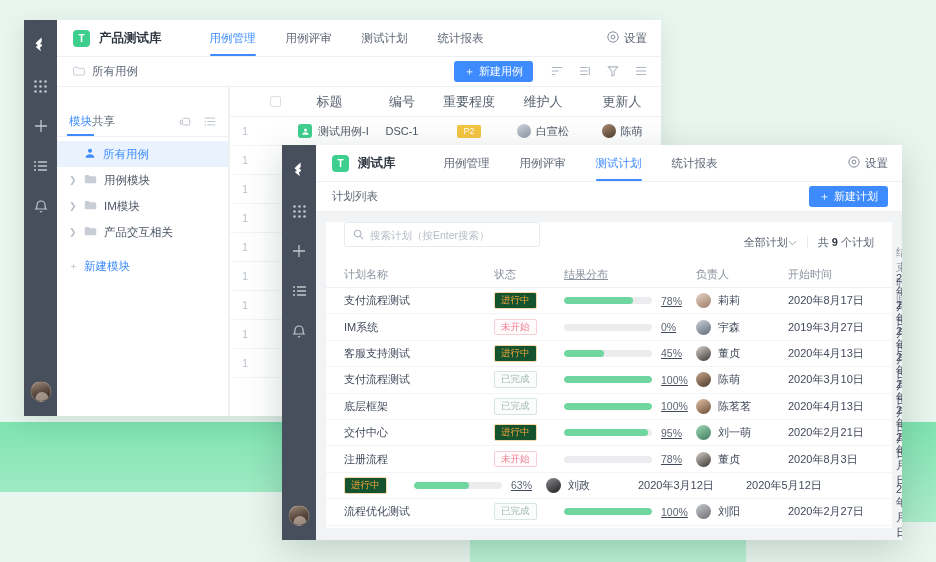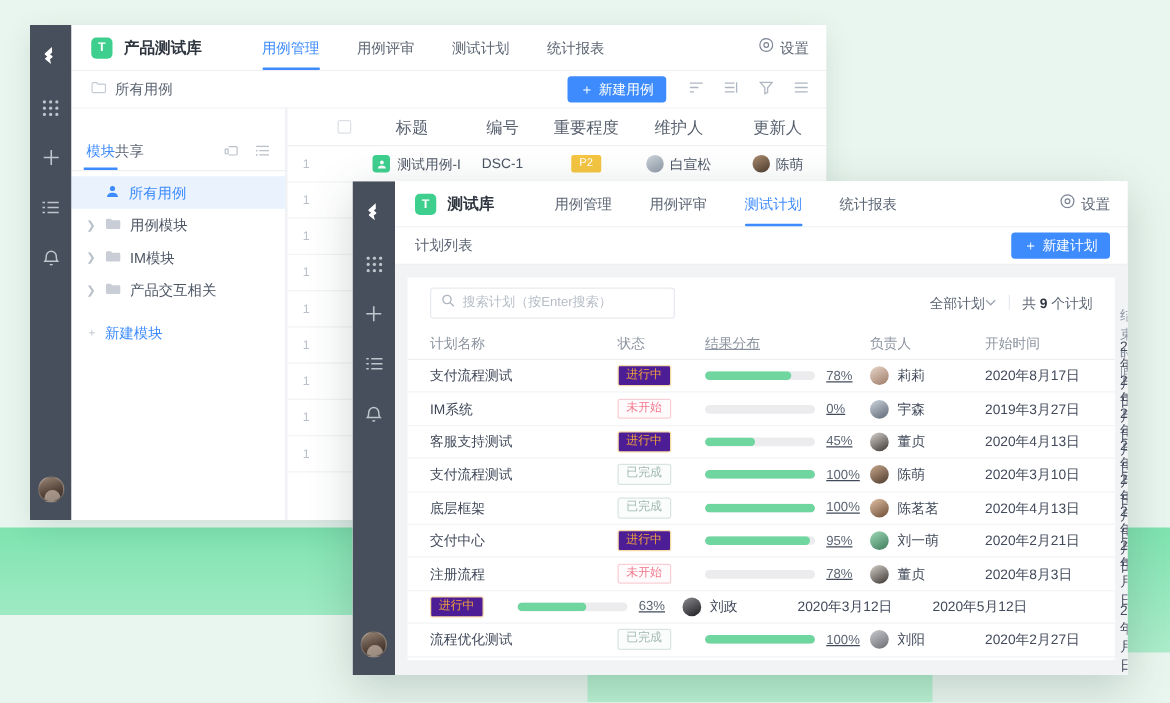--- a/index.html
+++ b/index.html
@@ -157,21 +157,21 @@
   }
   .pri-badge {
     display: inline-block; background: #f5c542; color: #fff; font-size: 9px;
     border-radius: 2px; padding: 1px 6px; line-height: 1.3;
   }
   .mini-av { width: 14px; height: 14px; border-radius: 50%; flex: 0 0 14px; }
 
   
   .f-content { flex: 1; background: #f1f3f5; padding: 10px 10px 12px 10px; min-height: 0; display:flex; }
   .card { background: #fff; flex: 1; display: flex; flex-direction: column; min-width: 0; }
-  .filterbar { height: 40px; display: flex; align-items: center; padding: 0 18px; flex: 0 0 40px; }
+  .filterbar { height: 40px; display: flex; padding: 0 18px; flex: 0 0 40px; }
   .search {
     width: 196px; height: 25px; border: 1px solid #e7eaee; border-radius: 3px;
     display: flex; align-items: center; gap: 6px; padding: 0 8px; color: #aeb6c1;
   }
   .search input {
     border: none; outline: none; font-size: 10.5px; color: #6b7380; width: 100%;
     font-family: inherit; background: transparent;
   }
   .search input::placeholder { color: #b6bcc6; }
   .filter-right { margin-left: auto; display: flex; align-items: center; font-size: 11px; color: #5c6573; gap: 10px; }
@@ -192,21 +192,21 @@
   .f-name  { width: 150px; flex: 0 0 150px; white-space: nowrap; overflow: hidden; }
   .f-state { width: 70px;  flex: 0 0 70px; }
   .f-dist  { width: 132px; flex: 0 0 132px; display: flex; align-items: center; gap: 9px; text-decoration: underline; }
   .f-owner { width: 92px;  flex: 0 0 92px; display: flex; align-items: center; gap: 7px; }
   .f-start { width: 108px; flex: 0 0 108px; }
   .f-end   { flex: 1 1 auto; }
   .badge {
     display: inline-block; font-size: 9.5px; border-radius: 2px; padding: 1px 6px;
     border: 1px solid; line-height: 1.35; white-space: nowrap;
   }
-  .badge.doing { color: #f0a33c; border-color: #f7d9a8; background: #4c1d95; }
+  .badge.doing { color: #f0a33c; border-color: #f7d9a8; background: #14532d; }
   .badge.todo  { color: #f07a8e; border-color: #f9cfd6; background: #fffafb; }
   .badge.done  { color: #9fb8ad; border-color: #d9e6df; background: #fbfdfc; }
   .bar { width: 88px; height: 7px; border-radius: 4px; background: #ececee; overflow: hidden; }
   .bar > i { display: block; height: 100%; border-radius: 4px; background: #6fd69f; }
   .pct { font-size: 10.5px; color: #5c6573; }
   .av { width: 15px; height: 15px; border-radius: 50%; flex: 0 0 15px; }
   .frow-empty { height: 26px; flex: 0 0 26px; border-bottom: none; }
 </style>
 </head>
 <body>

